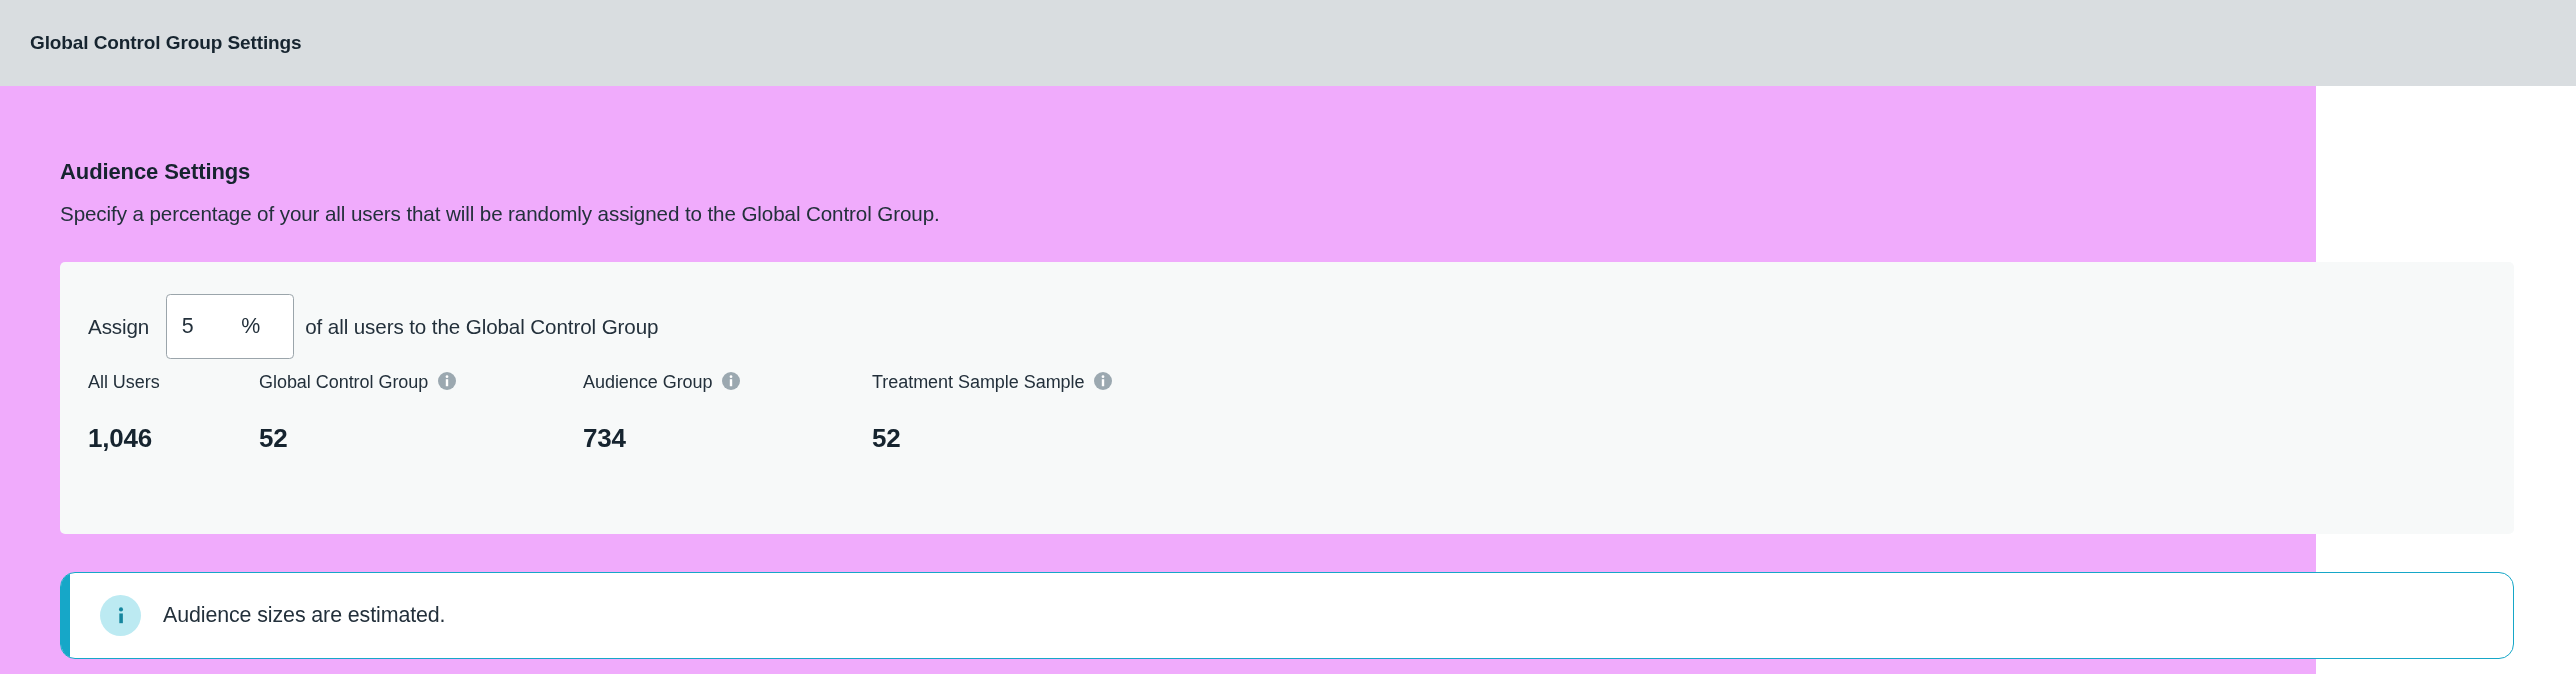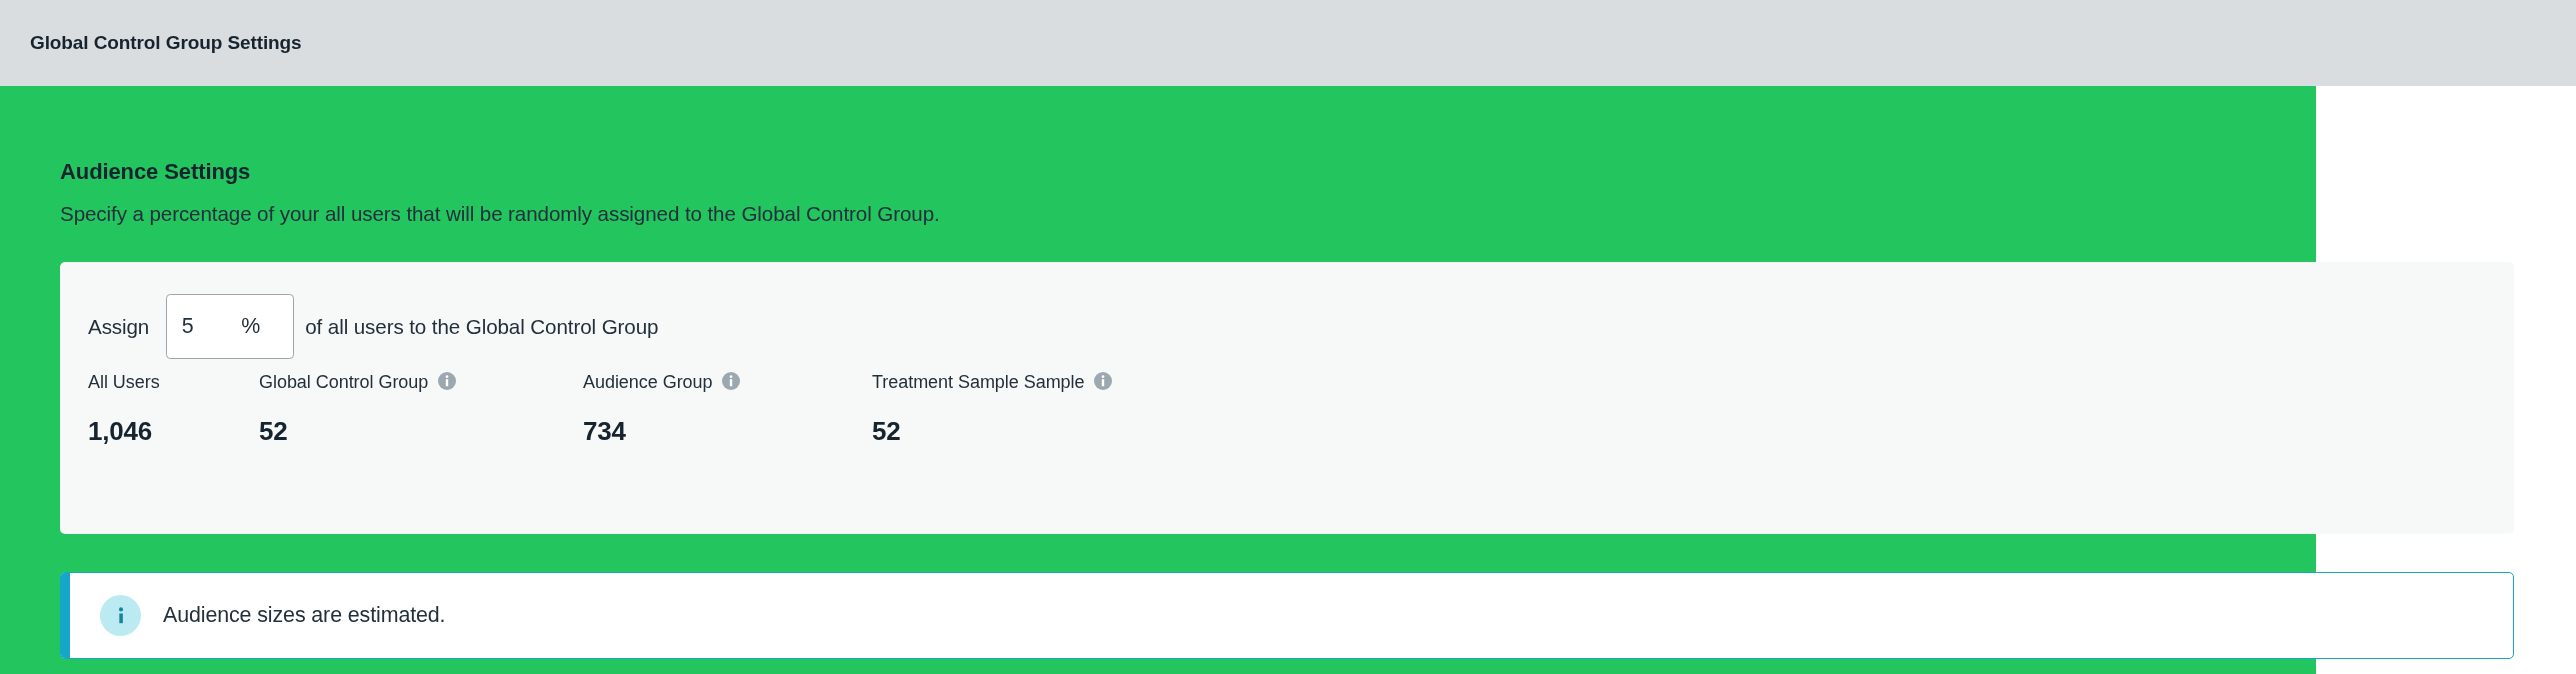--- a/index.html
+++ b/index.html
@@ -39,21 +39,21 @@
     white-space: nowrap;
   }
 
   
   .page-body {
     position: absolute;
     left: 0;
     top: 86px;
     width: 2316px;
     height: 588px;
-    background: #22c55e;
+    background: #f0abfc;
   }
 
   .section-heading {
     position: absolute;
     left: 60px;
     top: 73px;
     font-size: 22px;
     font-weight: bold;
     color: #16242f;
     letter-spacing: -0.1px;
@@ -154,38 +154,38 @@
     height: 22px;
   }
   .info-icon-sm {
     display: inline-block;
     width: 18px;
     height: 18px;
     margin-left: 9.4px;
     flex: 0 0 auto;
   }
   .stat-value {
-    margin-top: 22px;
+    margin-top: 29px;
     font-size: 26px;
     font-weight: bold;
     color: #16242f;
     letter-spacing: -0.2px;
     white-space: nowrap;
   }
 
   
   .info-banner {
     position: absolute;
     left: 60px;
     top: 486px;
     width: 2454px;
     height: 87px;
     background: #ffffff;
     border: 1.7px solid #16a7c8;
-    border-radius: 5px;
+    border-radius: 15px;
     box-sizing: border-box;
     display: flex;
     align-items: center;
     overflow: hidden;
   }
   .info-banner-accent {
     position: absolute;
     left: 0;
     top: 0;
     width: 8.6px;

